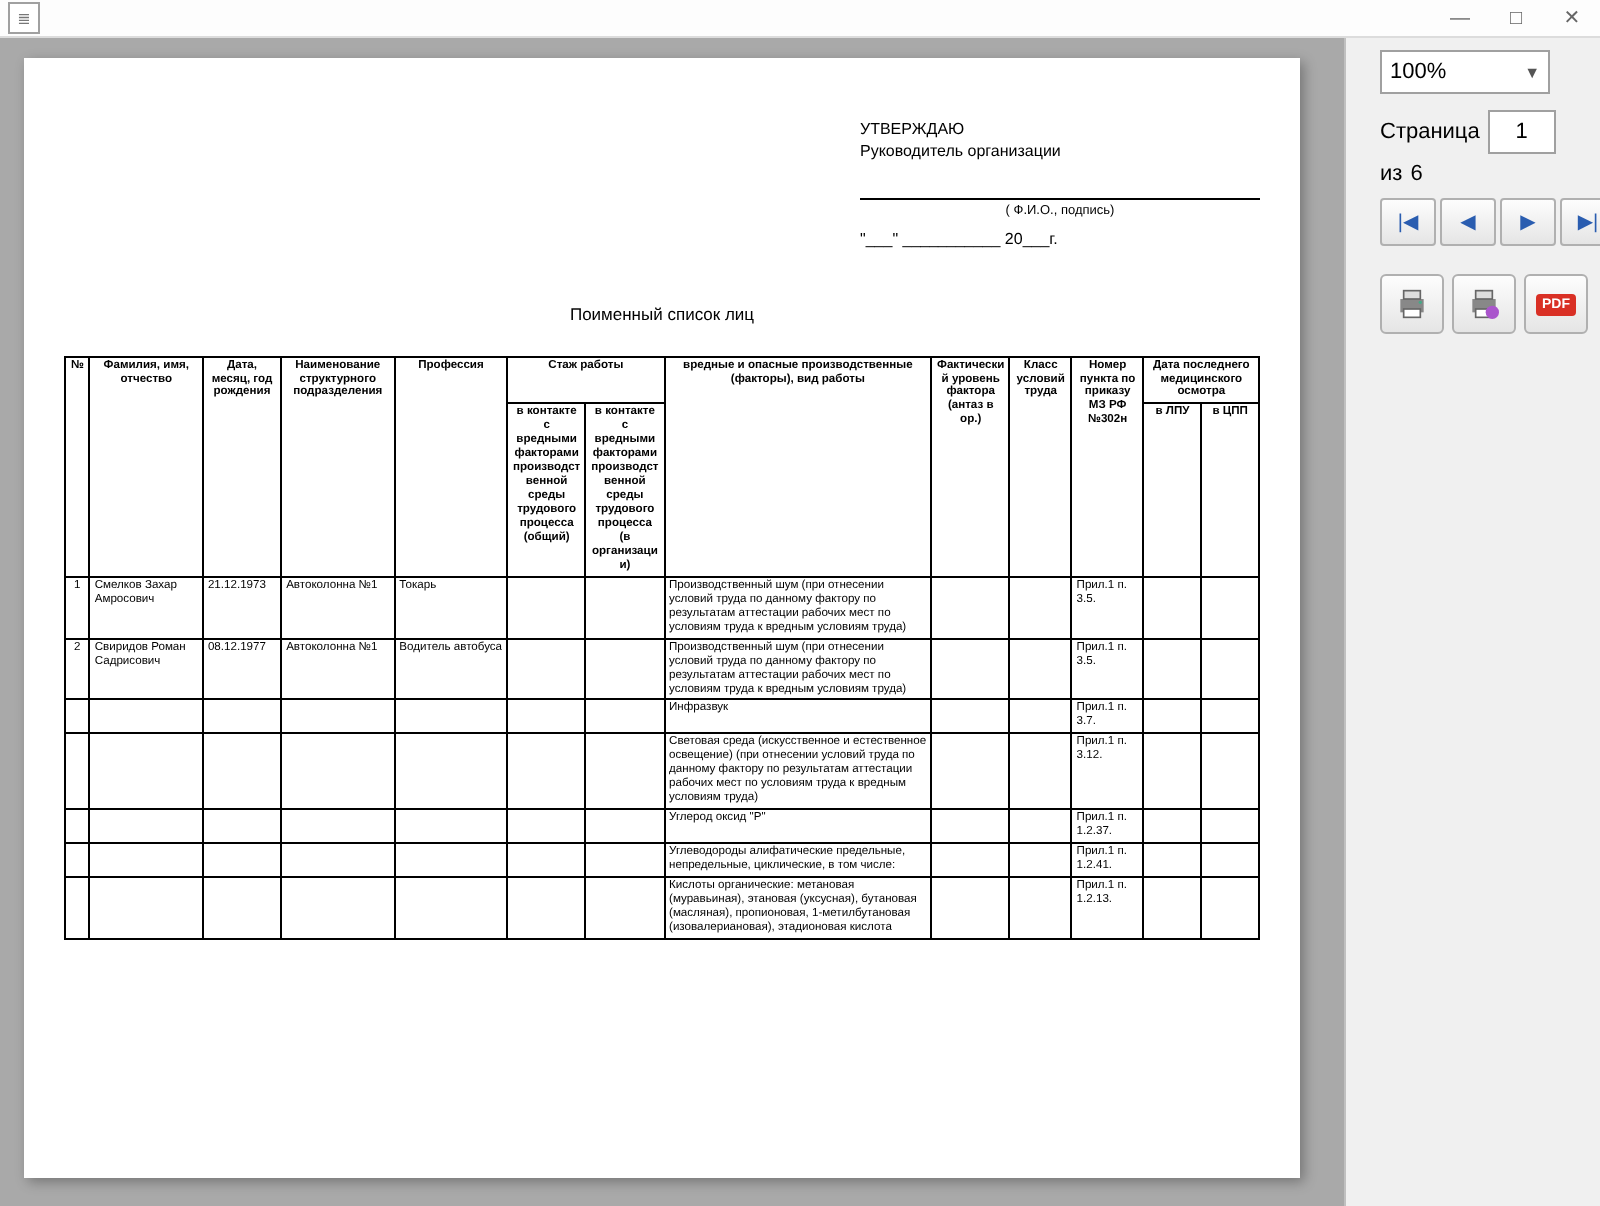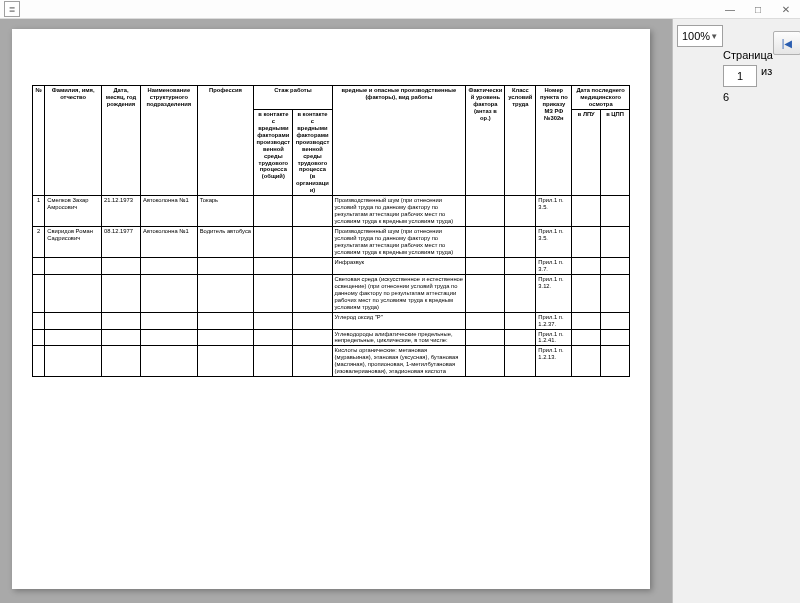--- a/index.html
+++ b/index.html
@@ -127,47 +127,47 @@
     vertical-align: top;
     height: 10px;
   }
   table.data td.num {
     text-align: center;
   }
   .side-panel {
     width: 128px;
     background: #f0f0f0;
     border-left: 1px solid #c0c0c0;
-    padding: 6px 4px;
+    padding: 6px 17px;
     box-sizing: border-box;
     display: flex;
-    flex-direction: row;
+    flex-direction: column;
     align-items: flex-start;
   }
   .zoom-select {
     width: 85px;
     height: 22px;
     font-size: 11px;
     border: 1px solid #a0a0a0;
     background: #fff;
     display: flex;
     align-items: center;
     justify-content: space-between;
     padding: 0 4px;
     box-sizing: border-box;
   }
   .zoom-select .arrow {
     font-size: 8px;
     color: #555;
   }
   .page-nav {
-    margin-top: 24px;
+    margin-top: 8px;
     font-size: 11px;
     display: flex;
-    align-items: flex-start;
+    align-items: center;
     gap: 4px;
     flex-wrap: wrap;
   }
   .page-nav input {
     width: 28px;
     height: 18px;
     font-size: 11px;
     text-align: center;
     border: 1px solid #a0a0a0;
   }
@@ -230,22 +230,30 @@
       <div>□</div>
       <div>✕</div>
     </div>
   </div>
 
   <div class="content">
 
     <div class="preview-area">
       <div class="page">
 
+        <div class="approve-block">
+          <div>УТВЕРЖДАЮ</div>
+          <div>Руководитель организации</div>
+          <div class="line"></div>
+          <div class="subline">( Ф.И.О., подпись)</div>
+          <div class="dateline">"___" ___________ 20___г.</div>
+        </div>
 
         <div class="doc-title">
+          <div>Поименный список лиц</div>
         </div>
 
         <table class="data">
           <colgroup>
             <col style="width:12px">
             <col style="width:55px">
             <col style="width:38px">
             <col style="width:55px">
             <col style="width:55px">
             <col style="width:38px">

